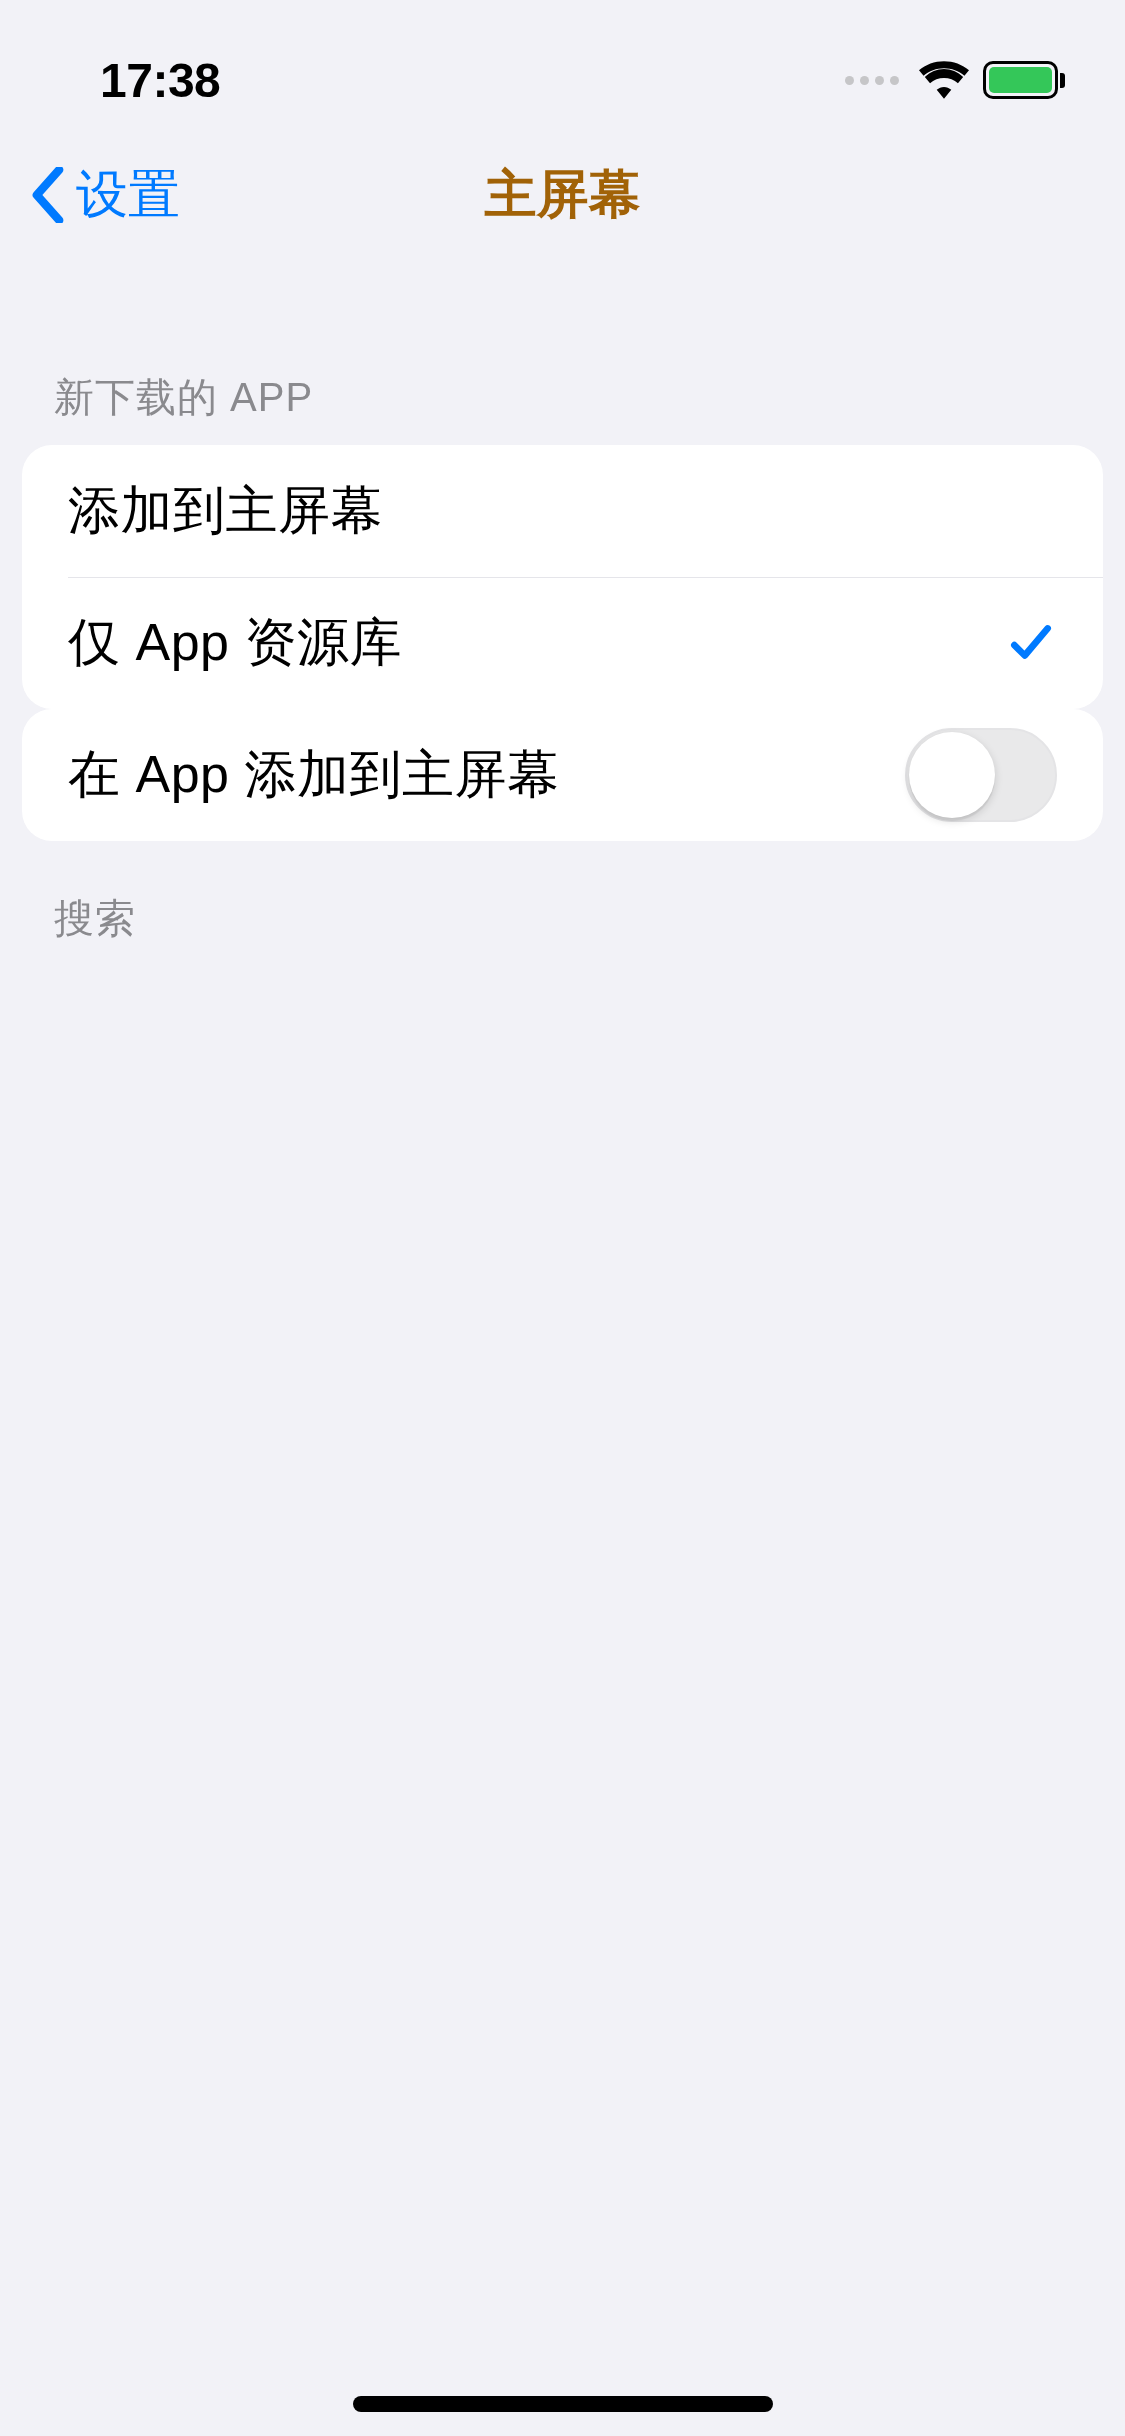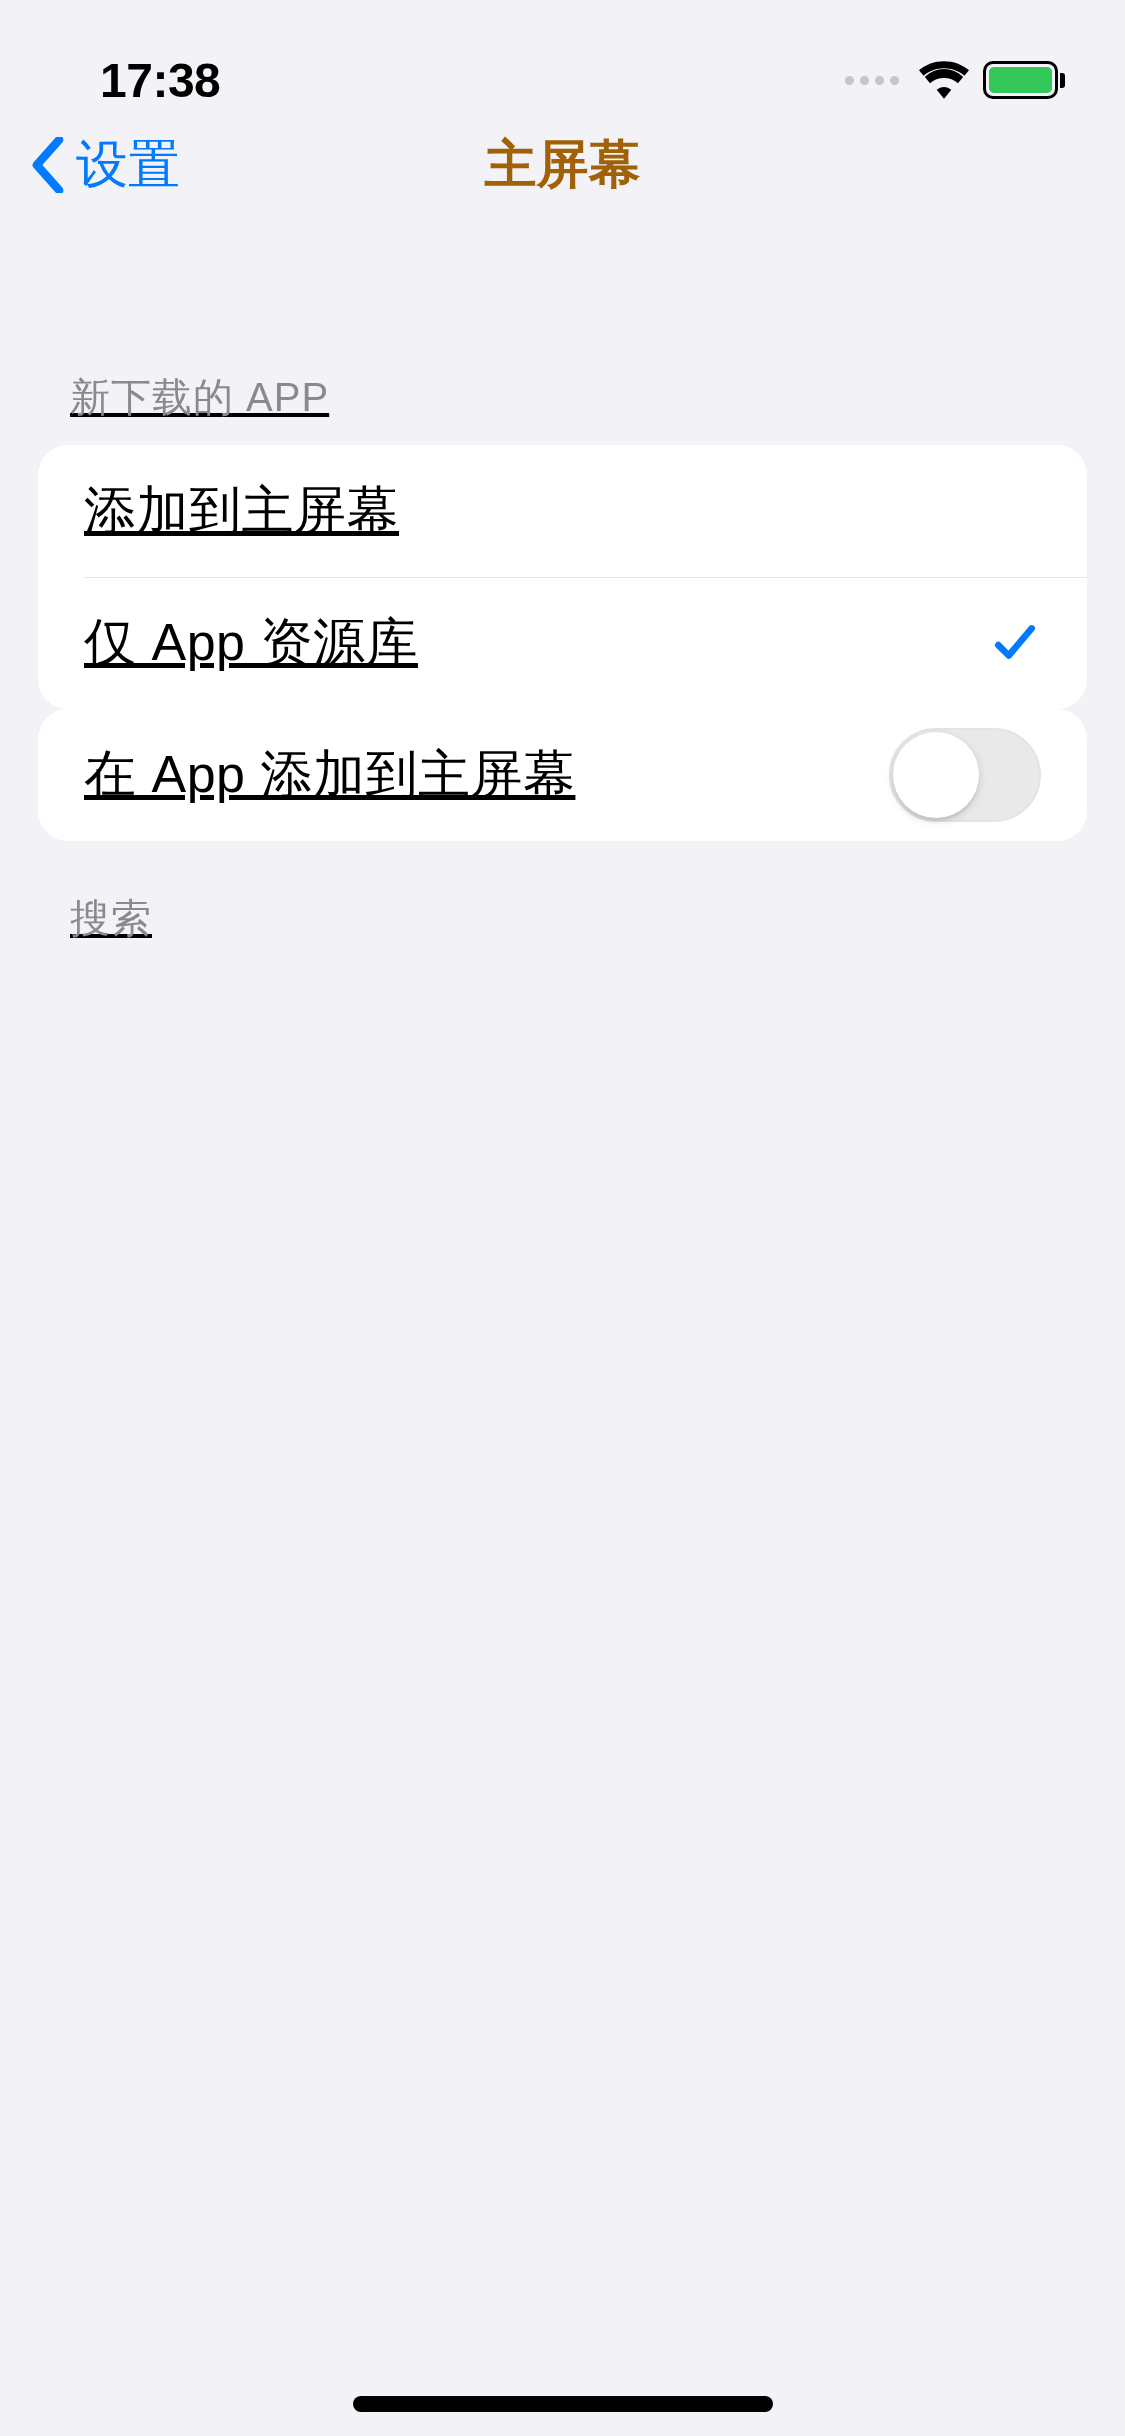--- a/index.html
+++ b/index.html
@@ -70,21 +70,21 @@
       width: 5px;
       height: 15px;
       background: #000;
       border-radius: 0 3px 3px 0;
       margin-left: 2px;
     }
     
     .nav-bar {
       height: 130px;
       display: flex;
-      align-items: flex-start;
+      align-items: center;
       position: relative;
       padding: 0 30px;
     }
     .back-btn {
       display: flex;
       align-items: center;
       gap: 10px;
       font-size: 52px;
       color: #007aff;
       cursor: pointer;
@@ -92,21 +92,21 @@
     .back-chevron svg { display:block; }
     .nav-title {
       position: absolute;
       left: 50%;
       transform: translateX(-50%);
       font-size: 52px;
       font-weight: 600;
       color: #a16207;
     }
     
-    .content { padding: 0 38px; text-decoration: underline; }
+    .content { padding: 0 22px; }
     .section-header {
       font-size: 40px;
       color: #8a8a8e;
       padding: 50px 0 20px 32px;
       letter-spacing: 1px;
     }
     .section-header.first { padding-top: 110px; }
     .group {
       background: #ffffff;
       border-radius: 30px;

